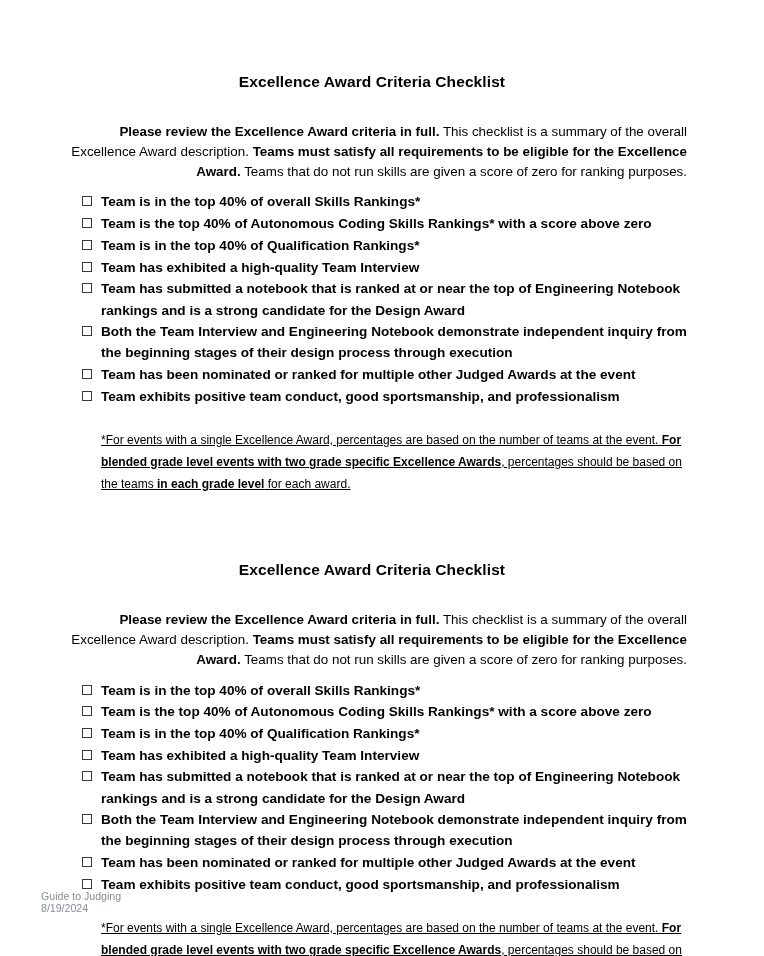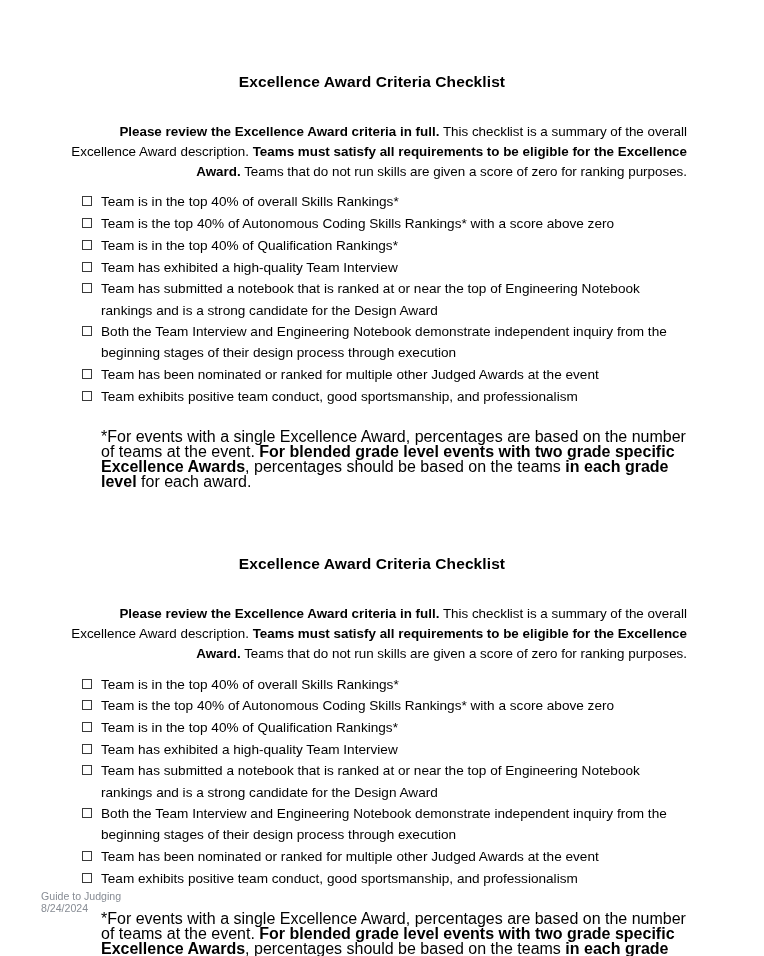--- a/index.html
+++ b/index.html
@@ -46,20 +46,21 @@
     line-height: 20.3px;
     margin: 0 0 9px 0;
     text-align: right;
   }
   .intro b { font-weight: bold; }
 
   ul.checklist {
     list-style: none;
     margin: 0;
     padding: 0;
+    font-weight: bold;
   }
   ul.checklist li {
     position: relative;
     padding-left: 44px;
     font-size: 13.6px;
     line-height: 21.2px;
     margin: 0 0 0.5px 0;
   }
   ul.checklist li .cbx {
     position: absolute;
@@ -77,22 +78,23 @@
     left: 0;
     top: 5px;
     width: 8px;
     height: 8px;
     border: 1.2px solid #3a3a3a;
     background: #ffffff;
   }
   .footnote {
     margin: 22px 0 0 0;
     padding-left: 44px;
-    font-size: 16px;
-    line-height: 15px;
+    font-size: 12px;
+    line-height: 22px;
+    text-decoration: underline;
   }
   .footnote b { font-weight: bold; }
 
   .footer {
     position: absolute;
     left: 41px;
     right: 41px;
     bottom: 42px;
     display: flex;
     justify-content: space-between;
@@ -143,15 +145,15 @@
         <li><span class="cbx"></span><span>Team exhibits positive team conduct, good sportsmanship, and professionalism</span></li>
       </ul>
 
       <p class="footnote"><span>*For events with a single Excellence Award, percentages are based on the number of teams at the event. </span><b>For blended grade level events with two grade specific Excellence Awards</b><span>, percentages should be based on the teams </span><b>in each grade level</b><span> for each award.</span></p>
     </div>
 
   </div>
 
   <div class="footer">
     <span>Guide to Judging</span>
-    <span>8/24/2024</span>
+    <span>8/19/2024</span>
   </div>
 </div>
 
 </body></html>

